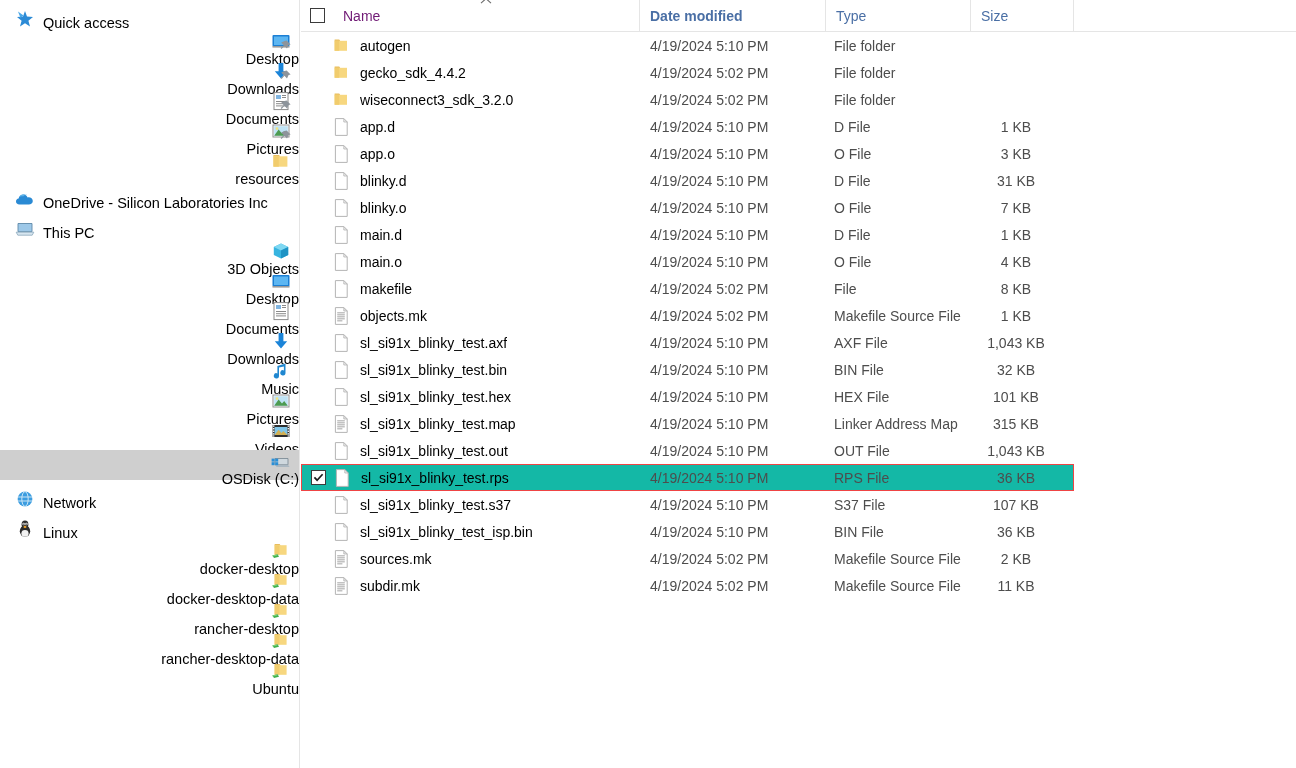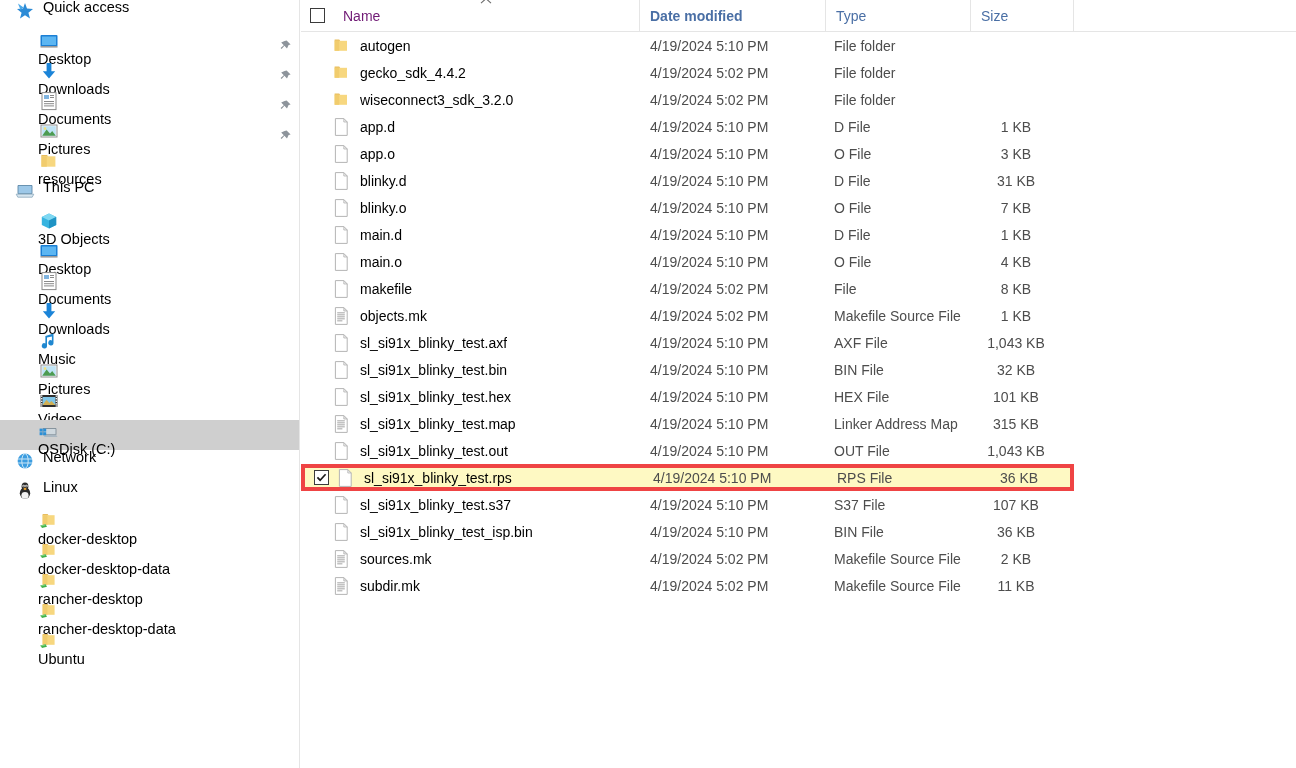--- a/index.html
+++ b/index.html
@@ -14,21 +14,21 @@
   
   #nav-pane {
     position: absolute; left: 0; top: 0;
     width: 300px; height: 768px;
     background: #ffffff;
     border-right: 1px solid #e5e5e5;
     overflow: hidden;
   }
   .nav-item {
     position: relative;
-    display: flex; align-items: flex-start;
+    display: flex; align-items: flex-end;
     height: 30px;
     font-size: 14.5px;
     color: #000000;
     white-space: nowrap;
   }
   .nav-item.selected { background: #cfcfcf; }
   .nav-ico {
     width: 22px; height: 22px;
     margin-right: 7px;
     flex: 0 0 22px;
@@ -88,22 +88,22 @@
   .row {
     position: relative;
     display: flex; align-items: center;
     height: 27px;
     width: 773px;
     font-size: 14px;
     color: #000;
     white-space: nowrap;
   }
   .row.selected {
-    background: #fef9c3;
-    border: 4px solid #ef4444;
+    background: #14b8a6;
+    border: 1px solid #ef4444;
     height: 27px;
   }
   .cell-check {
     width: 32px; flex: 0 0 32px;
     display: flex; align-items: center; justify-content: center;
   }
   .cell-name {
     width: 307px; flex: 0 0 307px;
     display: flex; align-items: center;
     overflow: hidden;
@@ -186,20 +186,27 @@
               <path d="M7.6 1.4 L11.6 5.4 L9.6 6 L8 9.4 L5.4 6.8 L2.6 10 L1.6 9 L4.8 6.2 L2.2 3.6 L5.6 2 Z" fill="#8d949b"></path>
             </svg></span>
         </div>
         <div class="nav-item lvl1">
           <span class="nav-ico"><svg width="22" height="22" viewBox="0 0 22 22">
               <path d="M3.4 5 h5.6 l1.4 1.8 h-7 Z" fill="#e8bd5e"></path>
               <path d="M3.4 6.3 h14 v10.4 h-14 Z" fill="#f7d77f"></path>
               <path d="M3.4 6.3 h5.4 v10.4 h-5.4 Z" fill="#f1cc6d"></path>
             </svg></span>
           <span class="nav-label">resources</span>
+        </div>
+        <div class="nav-item lvl0">
+          <span class="nav-ico"><svg width="22" height="22" viewBox="0 0 22 22">
+              <path d="M5.5 16.5 C3.2 16.5 2 15.1 2 13.5 C2 12 3.1 10.8 4.6 10.6 C4.9 8.3 6.9 6.6 9.3 6.6 C11.2 6.6 12.9 7.8 13.6 9.4 C13.9 9.3 14.3 9.3 14.6 9.3 C16.9 9.3 18.8 11 18.8 13 C18.8 15 17 16.5 14.8 16.5 Z" fill="#2a8ad4"></path>
+              <path d="M9.3 6.6 C7.6 6.6 6.1 7.5 5.3 8.9 C6.4 8.2 7.8 8 9.1 8.4 C10.3 7.2 11.9 6.8 13.4 7.2 C12.5 6.8 11.1 6.6 9.3 6.6 Z" fill="#5fb4e8"></path>
+            </svg></span>
+          <span class="nav-label">OneDrive - Silicon Laboratories Inc</span>
         </div>
         <div class="nav-item lvl0">
           <span class="nav-ico"><svg width="22" height="22" viewBox="0 0 22 22">
               <path d="M4 5.5 h14 v8.2 h-14 Z" fill="#9dc8e8" stroke="#5e88a8" stroke-width="0.9"></path>
               <path d="M2.2 14.2 h17.6 l-1.6 3 h-14.4 Z" fill="#d7e6f0" stroke="#8aa8bd" stroke-width="0.8"></path>
             </svg></span>
           <span class="nav-label">This PC</span>
         </div>
         <div class="nav-item lvl1">
           <span class="nav-ico"><svg width="22" height="22" viewBox="0 0 22 22">

